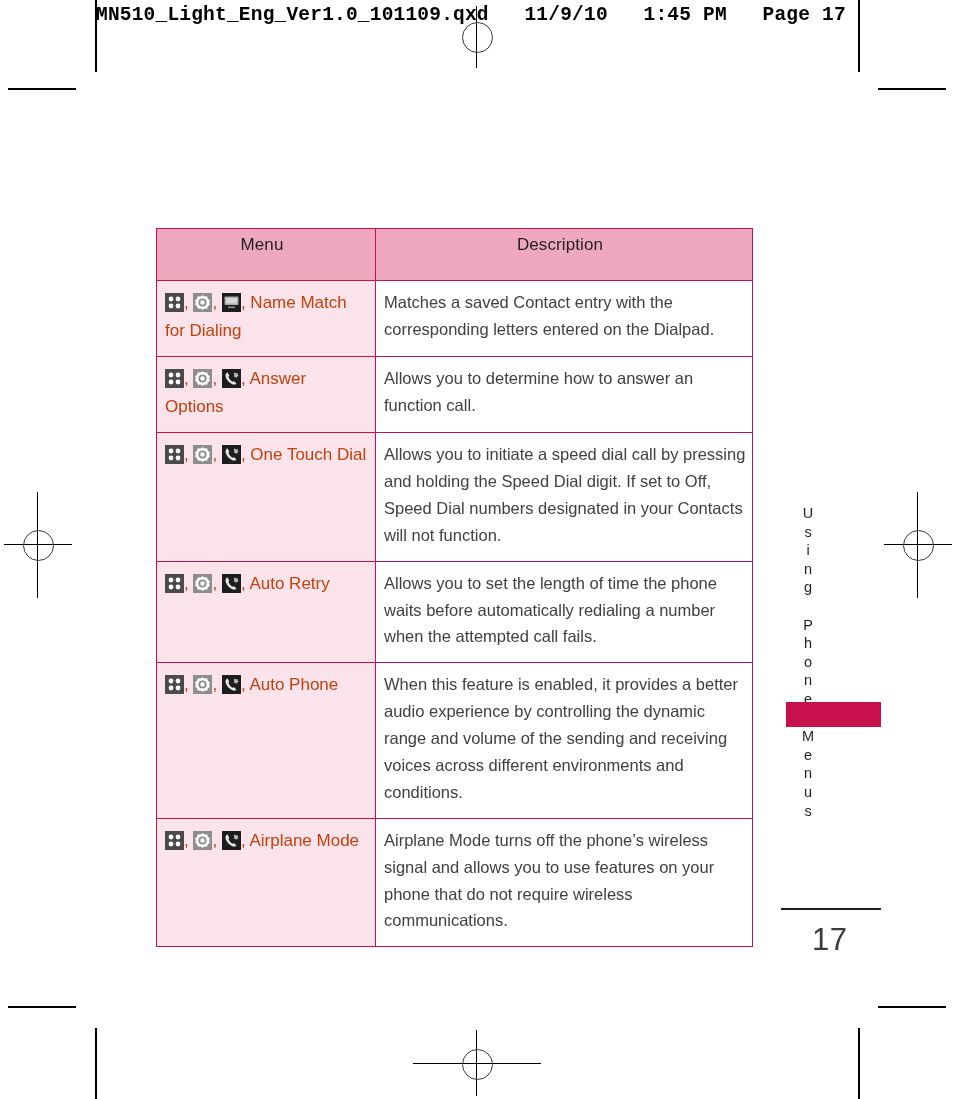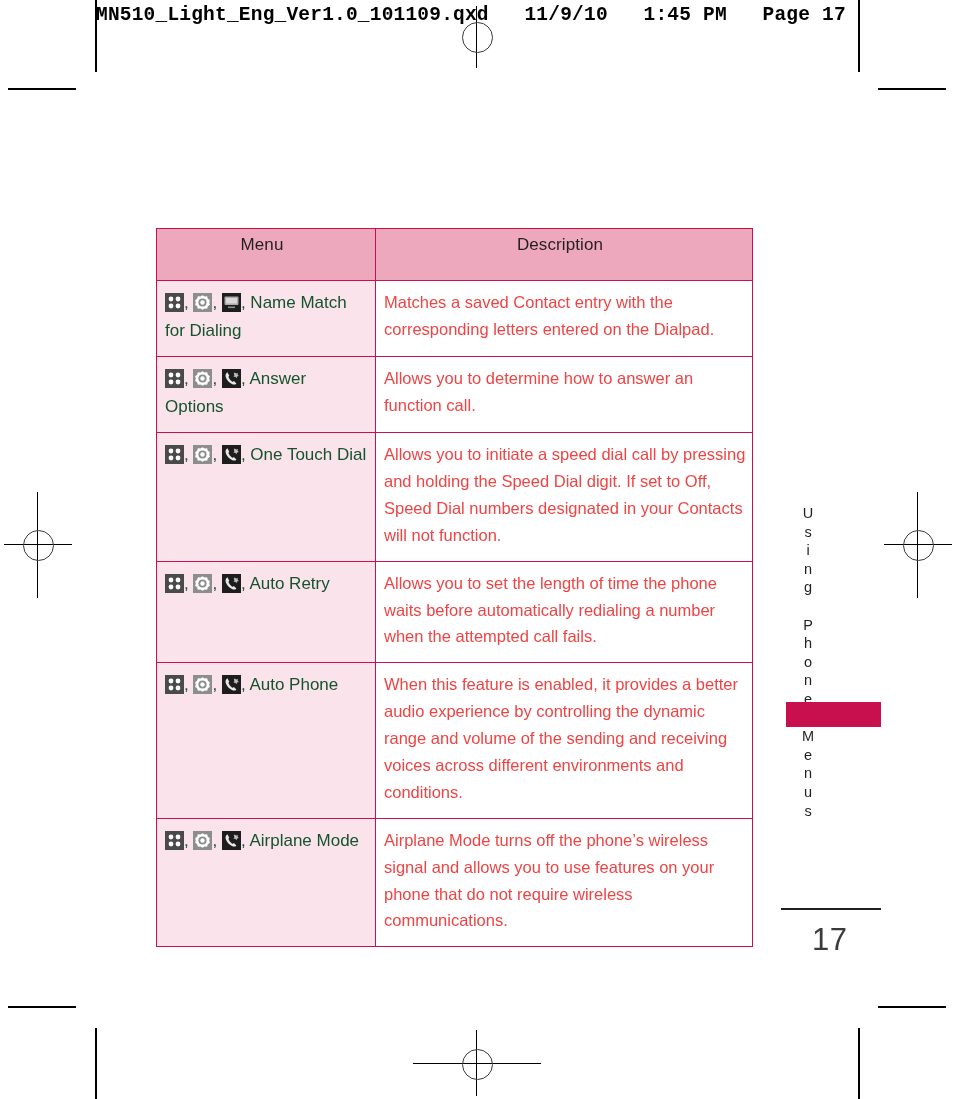--- a/index.html
+++ b/index.html
@@ -123,28 +123,28 @@
     letter-spacing: 0.1px;
   }
   .col-menu   { width: 219px; }
   .col-desc   { width: 377px; }
 
   td.cell-menu {
     background: #fae3ea;
     padding: 8px 8px 12px 8px;
     font-size: 17px;
     line-height: 1.62;
-    color: #14532d;
+    color: #c2410c;
   }
   td.cell-desc {
     background: #ffffff;
     padding: 8px 4px 12px 8px;
     font-size: 16.5px;
     line-height: 1.63;
-    color: #ef4444;
+    color: #404040;
   }
   td.cell-desc p { margin: 0; }
 
   .menu-path { }
   .menu-label { }
 
   
   .icon {
     display: inline-block;
     width: 19px;

